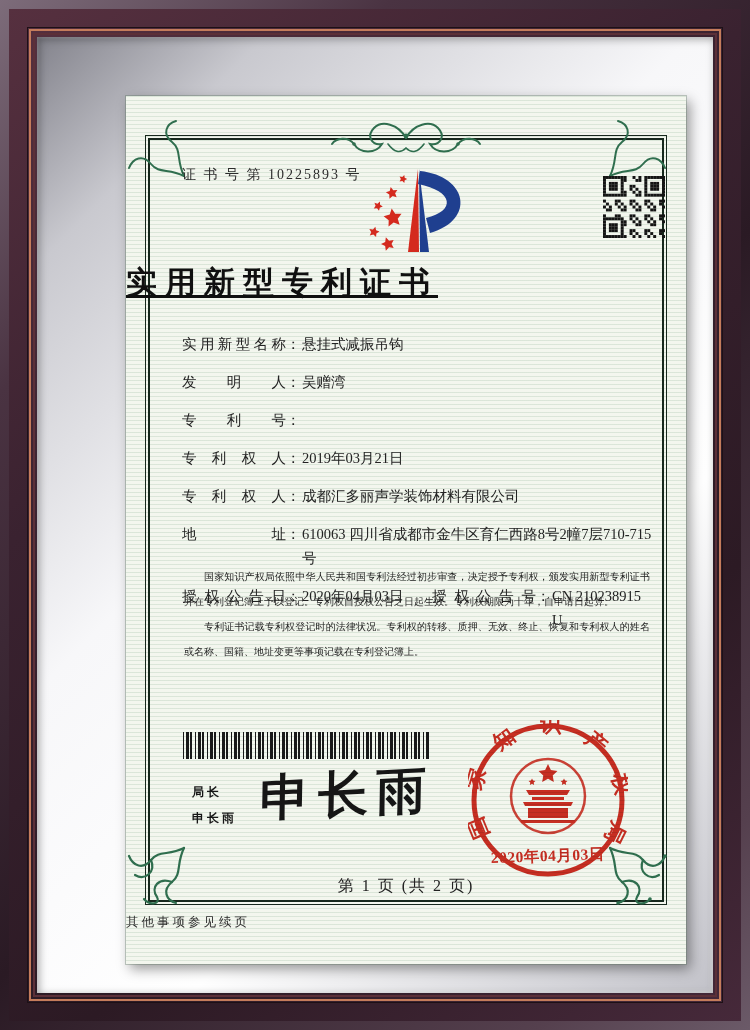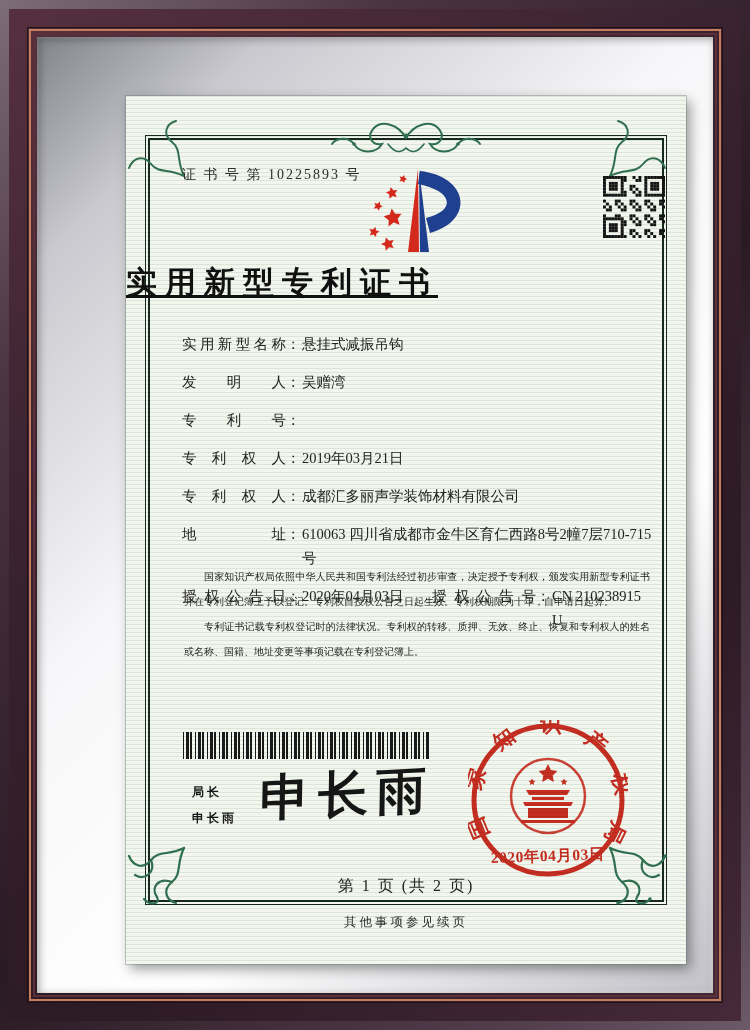--- a/index.html
+++ b/index.html
@@ -40,21 +40,21 @@
   .fvalue-fixed{flex:none;width:130px;padding-left:2px;}
   .paras{position:absolute;left:58px;top:468px;width:466px;font-size:10px;line-height:25px;text-align:justify;color:#1f1f1f;}
   .paras p{margin:0;text-indent:2em;}
   .barcode{position:absolute;left:57px;top:636px;width:250px;height:27px;}
   .director{position:absolute;left:66px;top:688px;font-size:12px;font-weight:700;letter-spacing:3px;color:#161616;}
   .director div{margin-bottom:9px;}
   .signature{position:absolute;left:134px;top:664px;width:220px;font-size:50px;font-weight:600;
     color:#161616;transform:rotate(-3deg) skewX(-4deg);letter-spacing:8px;}
   .seal{position:absolute;left:342px;top:624px;width:160px;height:160px;mix-blend-mode:multiply;opacity:.95;}
   .page-no{position:absolute;left:0;top:780px;width:100%;text-align:center;font-size:16px;letter-spacing:2px;color:#222;}
-  .footer-note{position:absolute;left:0;top:818px;width:100%;text-align:center;font-size:12.5px;letter-spacing:3px;color:#2a2a2a;}
+  .footer-note{position:absolute;left:0;top:818px;width:100%;text-align:left;font-size:12.5px;letter-spacing:3px;color:#2a2a2a;}
 </style>
 </head>
 <body>
 
 <div class="frame-a"></div>
 <div class="frame-b"></div>
 <div class="frame-c"></div>
 <div class="frame-pin"></div>
 <div class="frame-pin2"></div>
 <div class="mat"></div>

